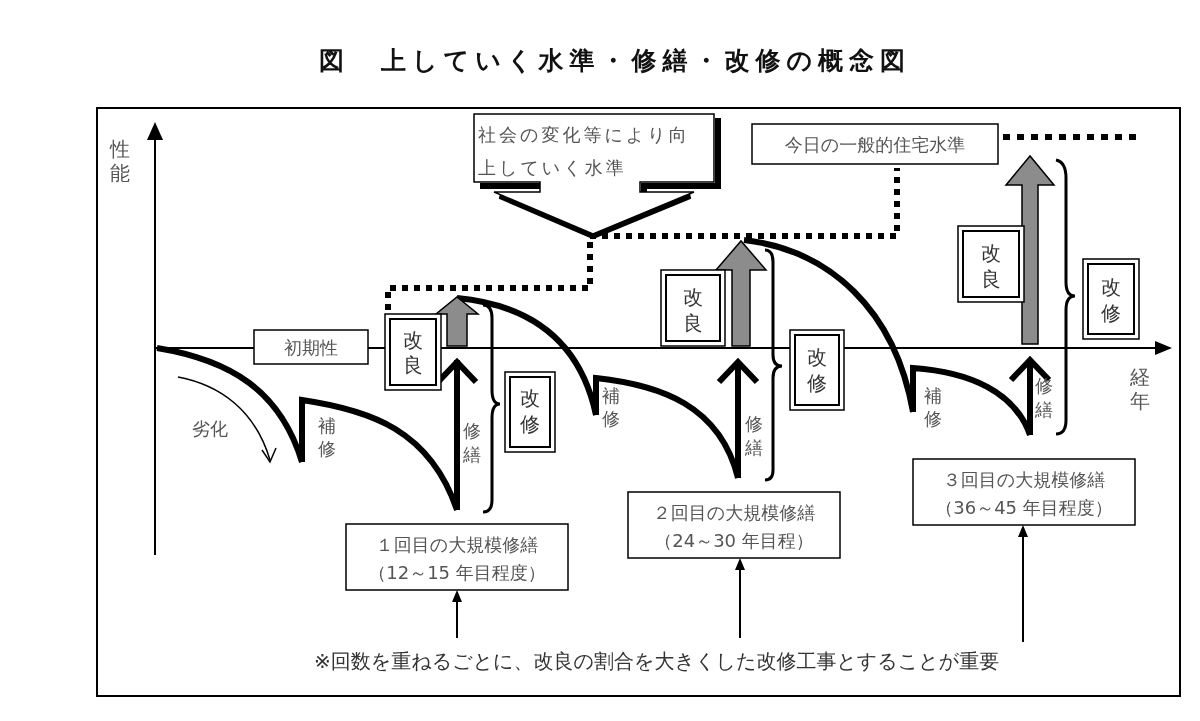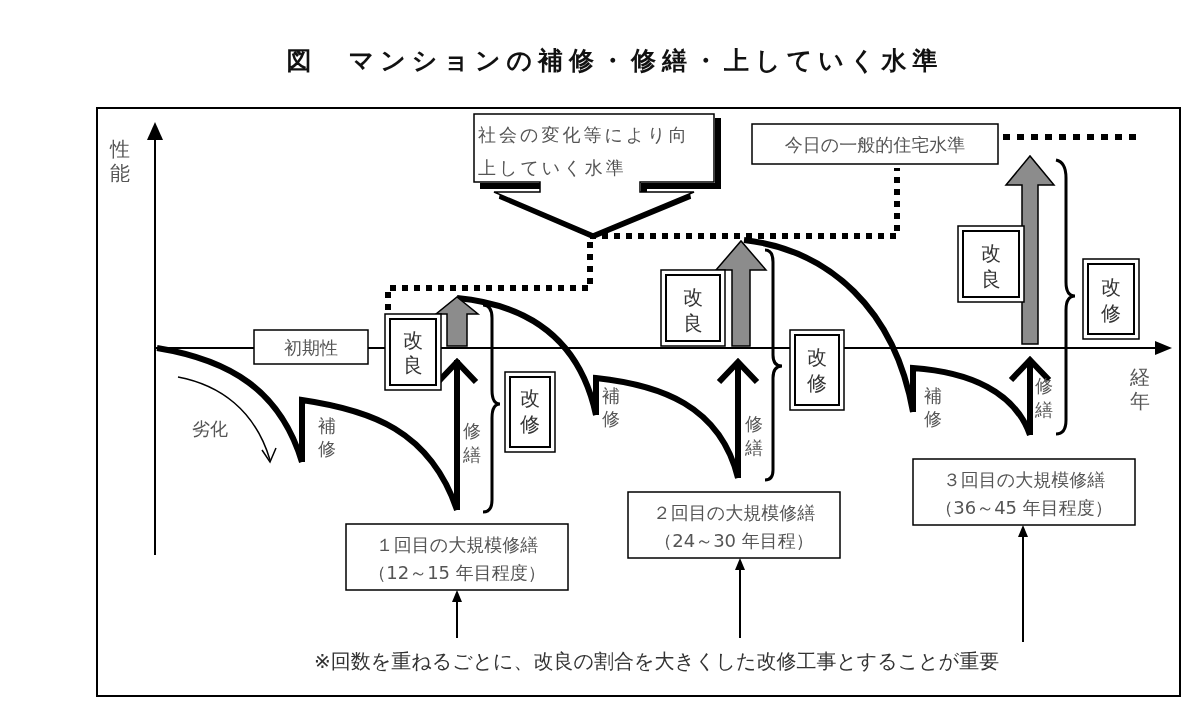--- a/index.html
+++ b/index.html
@@ -7,21 +7,21 @@
          font-family: "DejaVu Sans", "Liberation Sans", sans-serif; color: #222; }
   .title { position: absolute; left: 0; top: 44px; width: 1200px; text-align: center;
            font-size: 25px; font-weight: bold; letter-spacing: 6px; color: #111; padding-left: 30px; box-sizing: border-box; }
   svg#diagram { position: absolute; left: 0; top: 0; }
   .lbl { font-family: "DejaVu Sans", "Liberation Sans", sans-serif; fill: #555; }
   .lbl-dark { font-family: "DejaVu Sans", "Liberation Sans", sans-serif; fill: #333; }
 </style>
 </head>
 <body>
 
-<div class="title">図　マンションの補修・修繕・上していく水準</div>
+<div class="title">図　上していく水準・修繕・改修の概念図</div>
 
 <svg id="diagram" width="1200" height="721" viewBox="0 0 1200 721">
   <defs>
     <marker id="axisHead" markerWidth="10" markerHeight="10" refX="8" refY="5" orient="auto" markerUnits="userSpaceOnUse">
       <path d="M0,0 L10,5 L0,10 z" fill="#000"></path>
     </marker>
     <marker id="thinHead" markerWidth="10" markerHeight="12" refX="5" refY="2" orient="auto" markerUnits="userSpaceOnUse">
       <path d="M0,12 L5,0 L10,12 z" fill="#000"></path>
     </marker>
   </defs>

